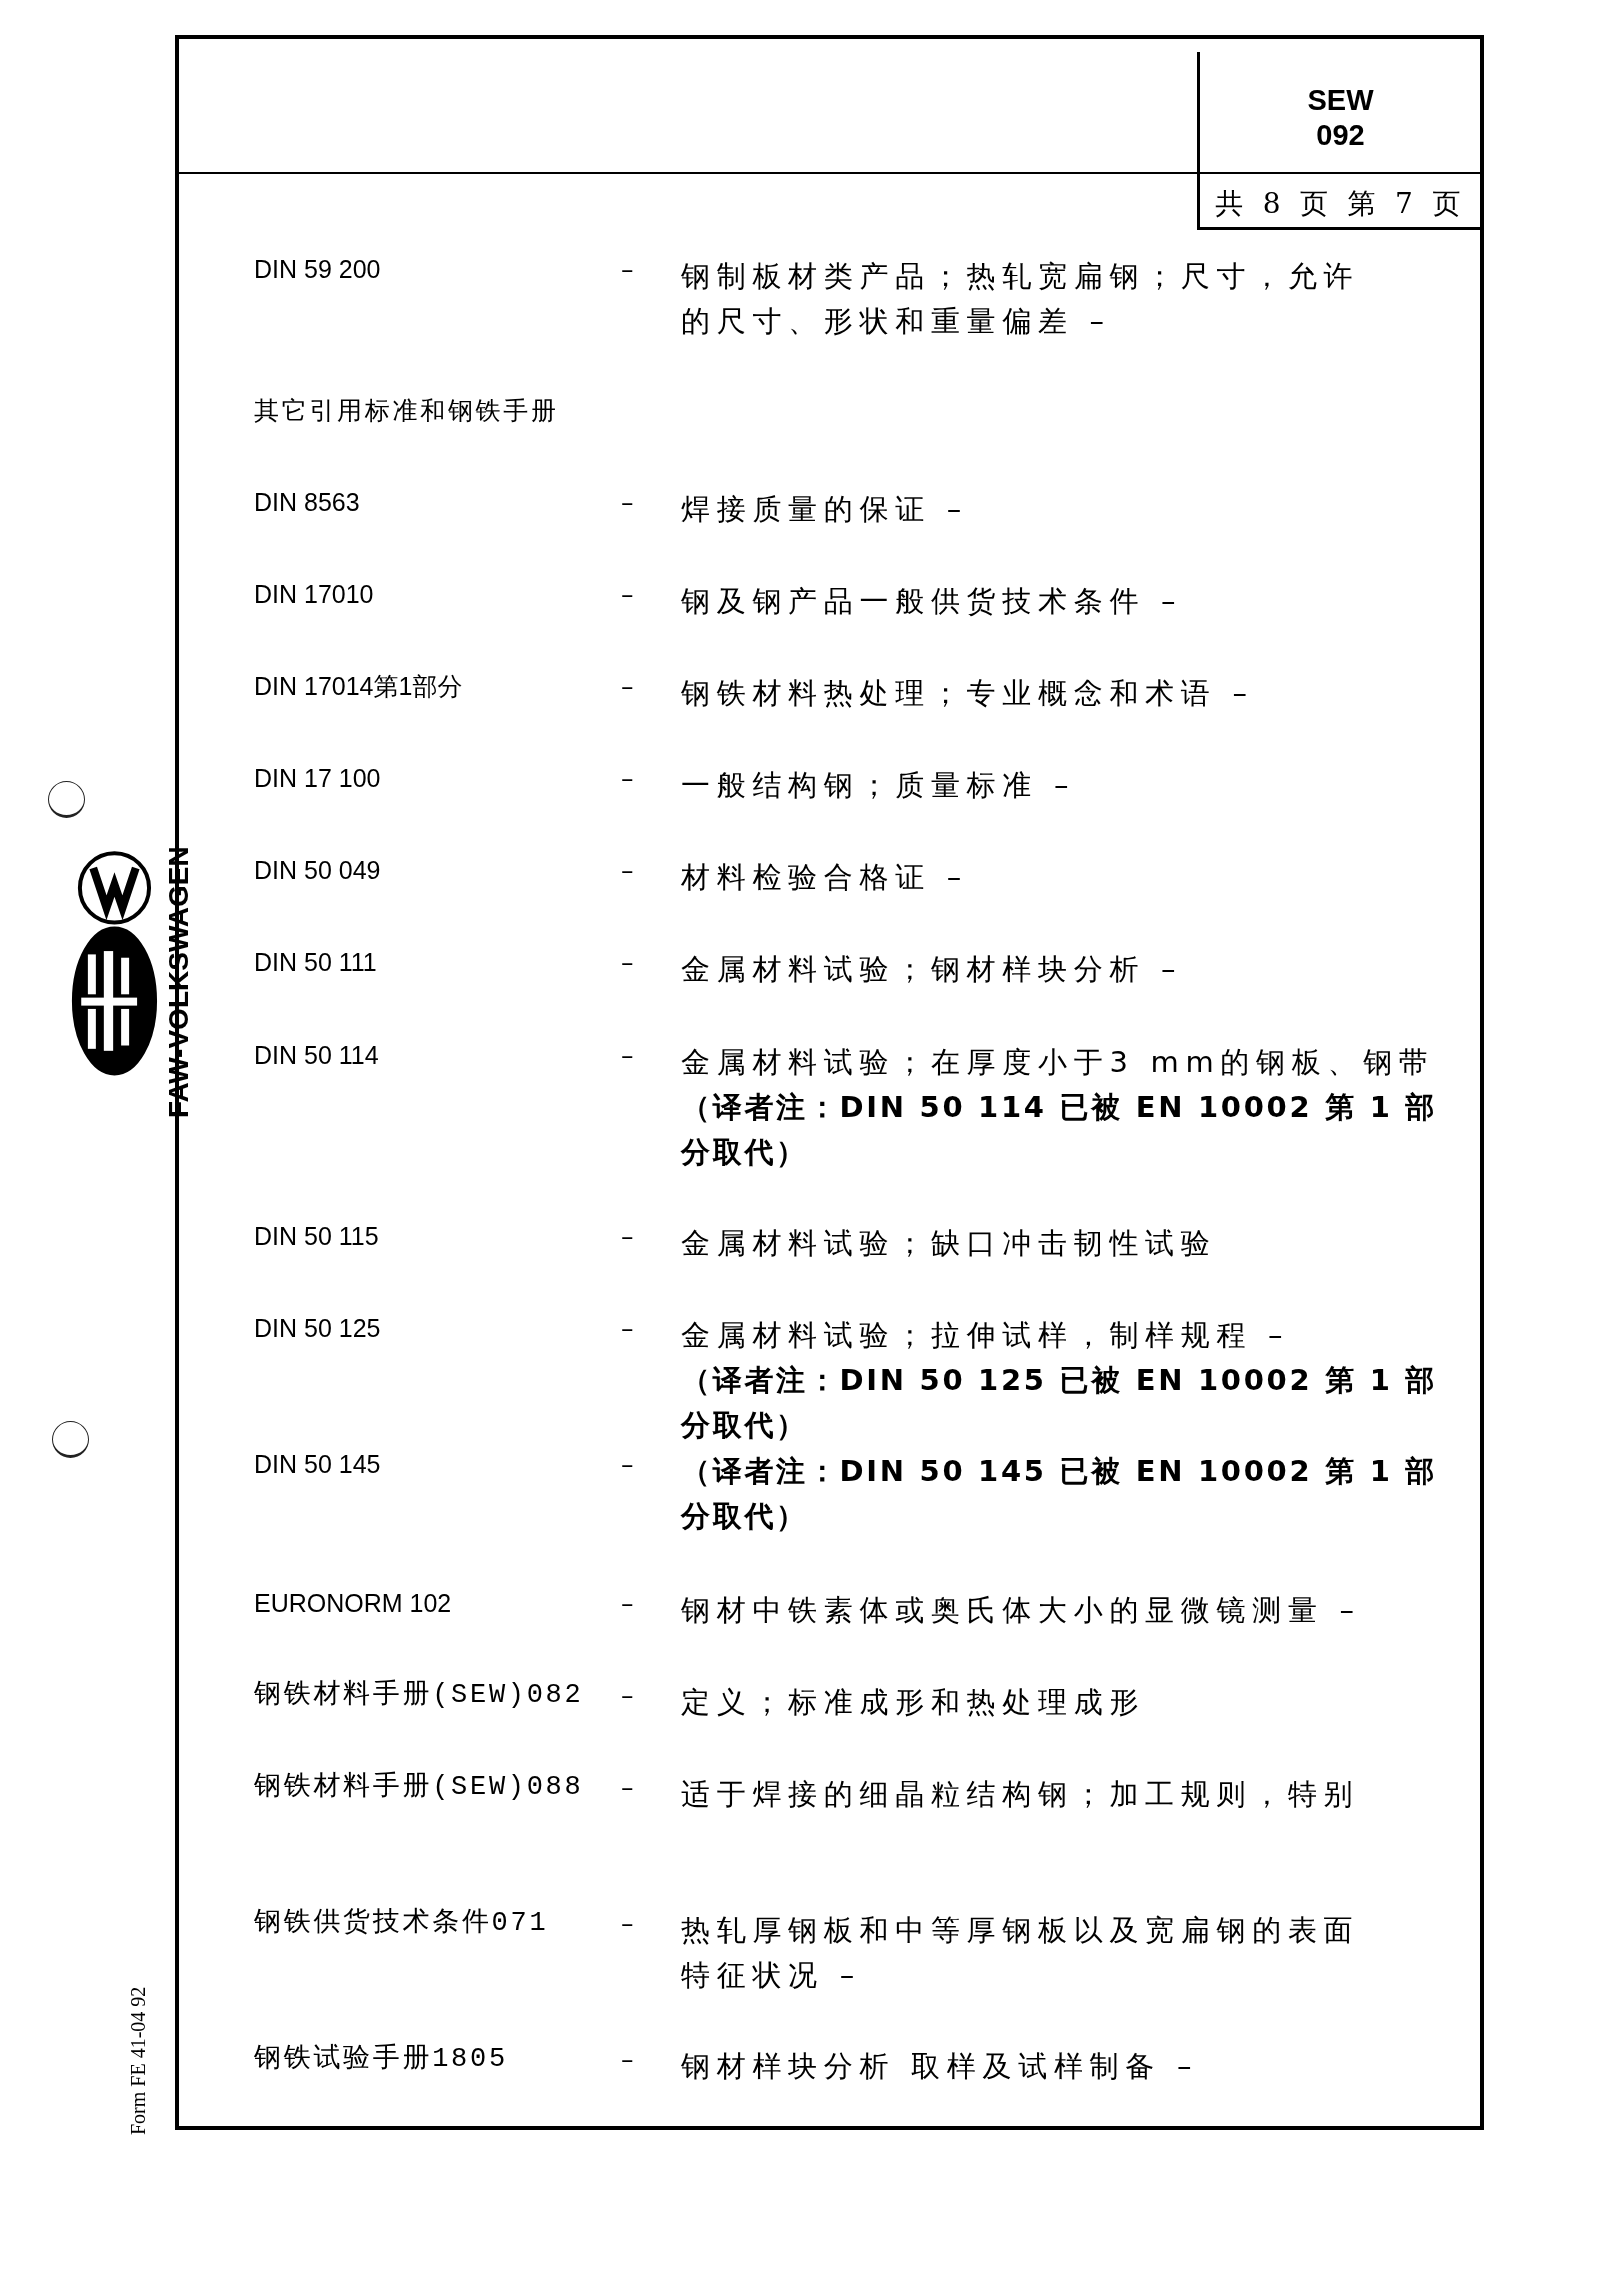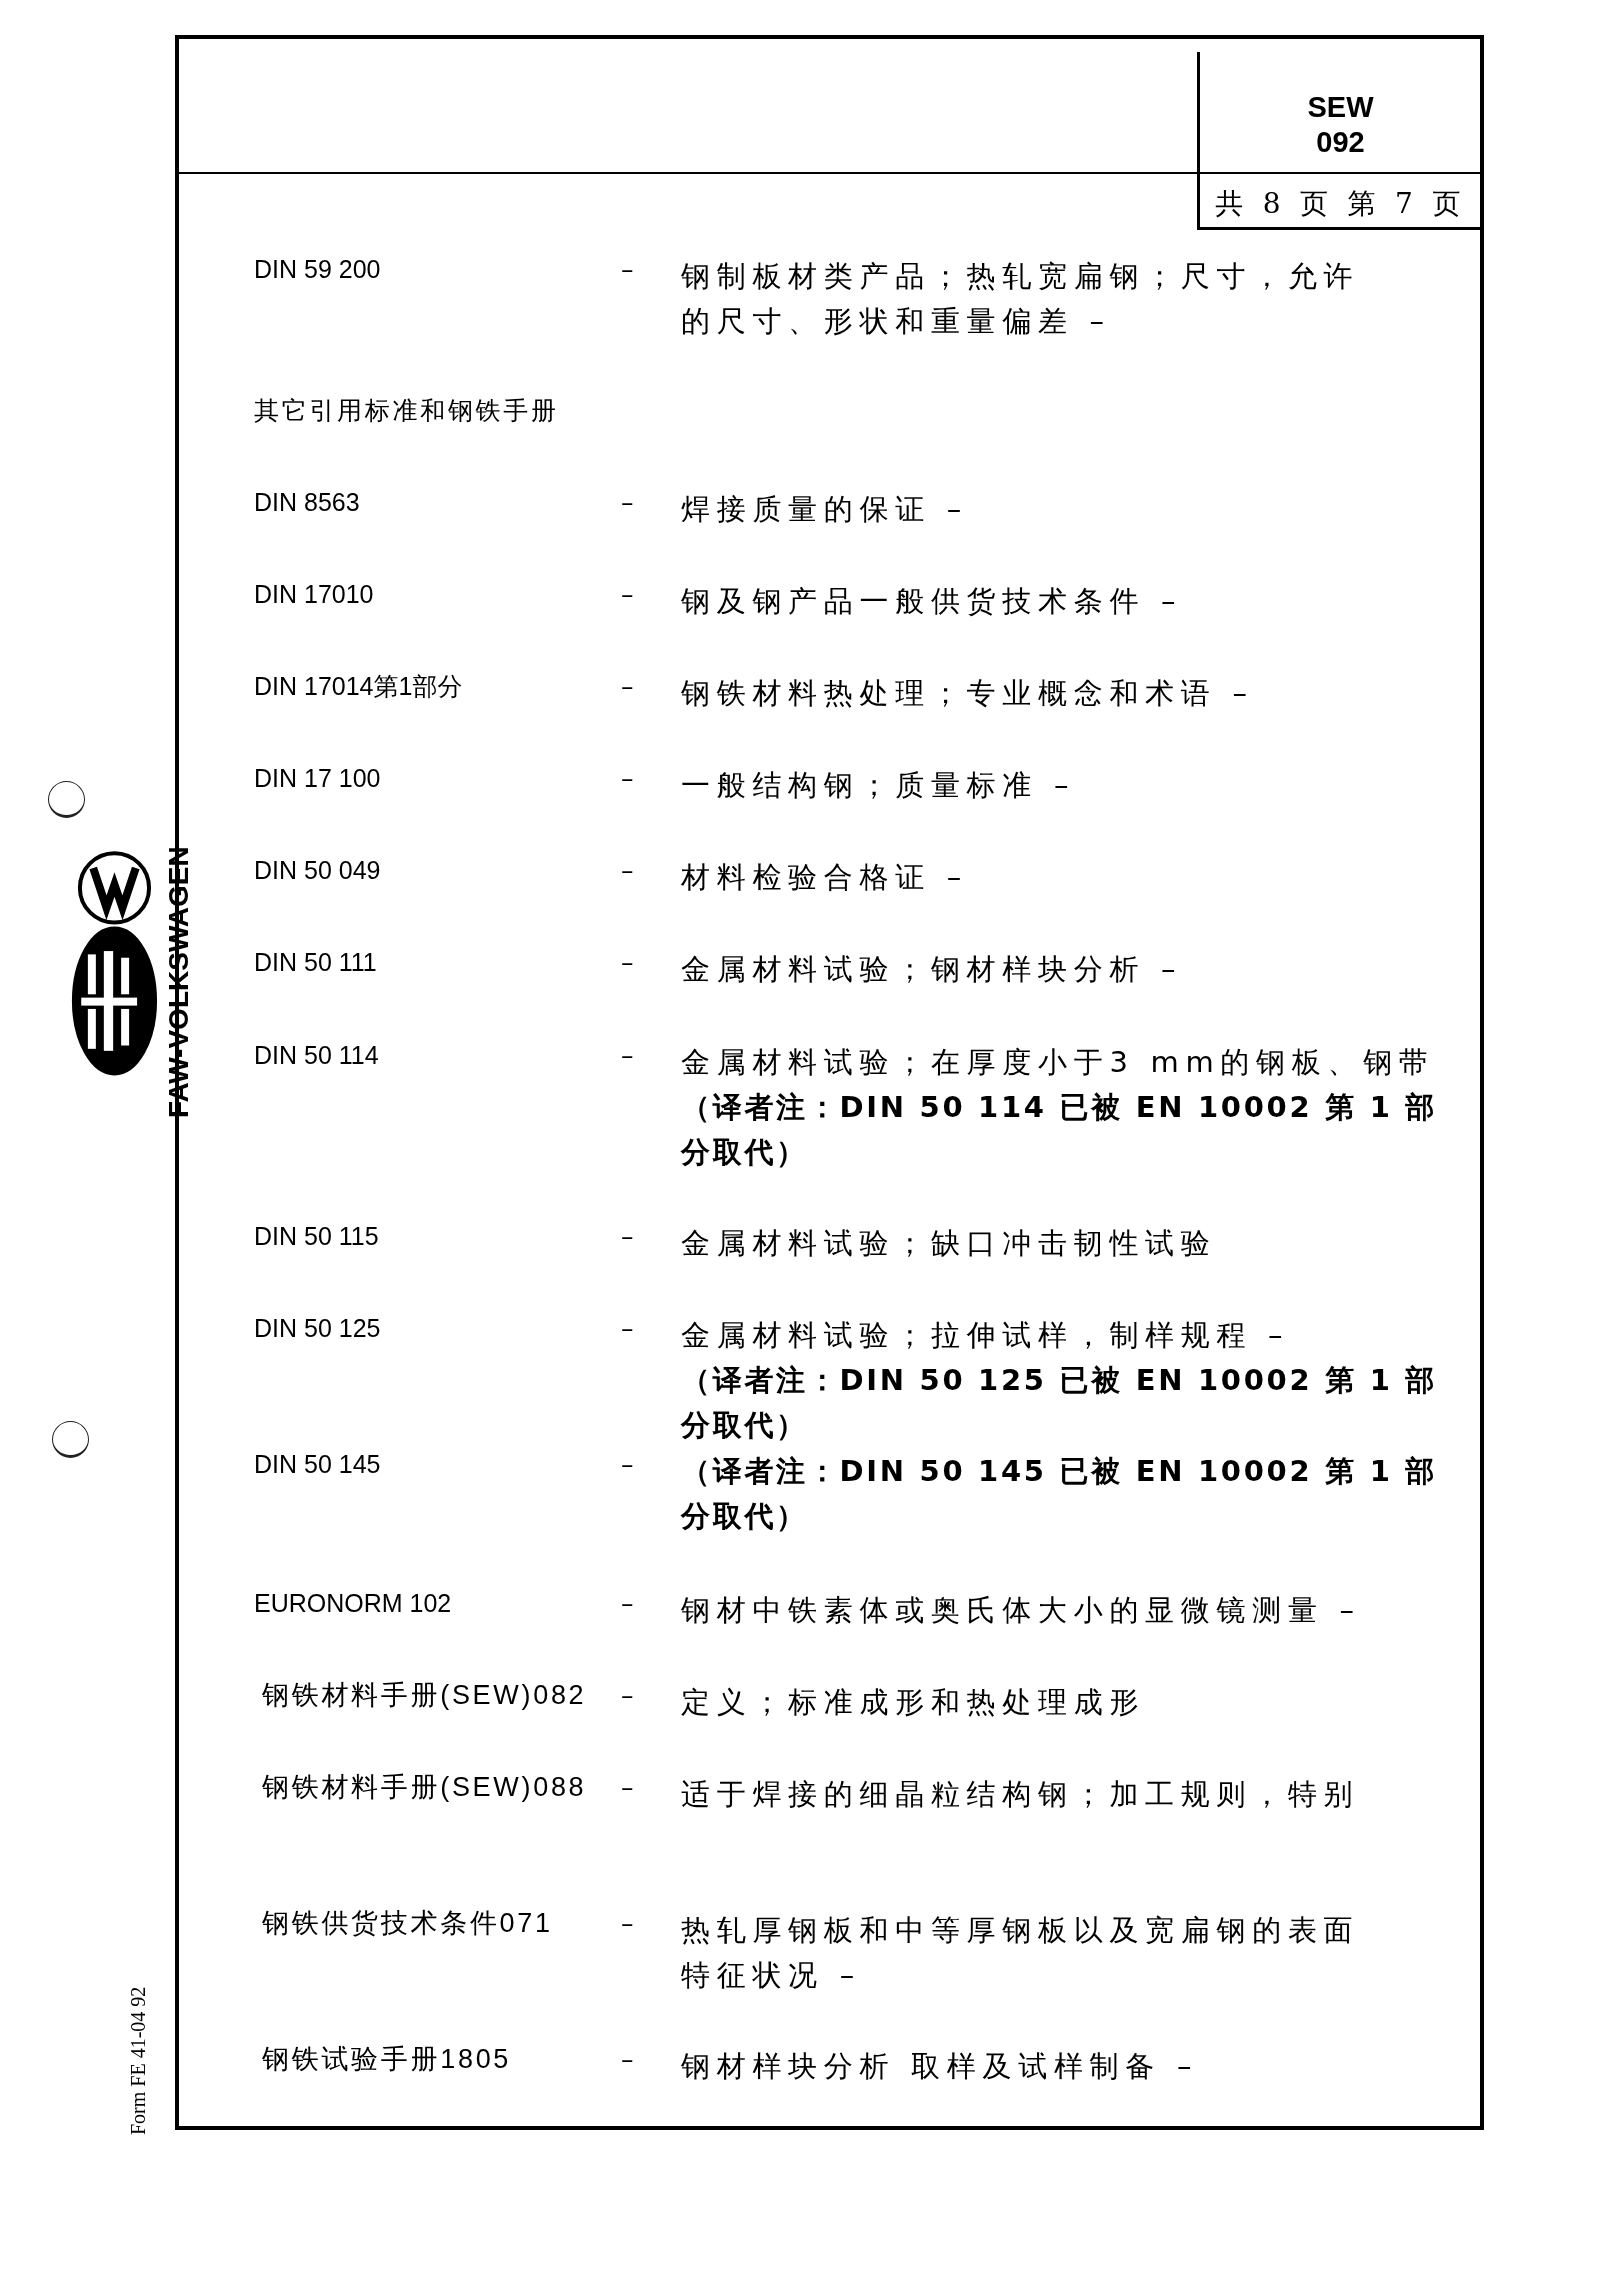--- a/index.html
+++ b/index.html
@@ -5,30 +5,30 @@
   html, body { margin: 0; padding: 0; background: #ffffff; }
   body { width: 1612px; height: 2295px; position: relative; overflow: hidden;
          font-family: "DejaVu Sans", "Liberation Sans", sans-serif; color: #000; }
 
   .frame { position: absolute; left: 175px; top: 35px; width: 1309px; height: 2095px;
            border: 4px solid #000; box-sizing: border-box; }
   .header-line { position: absolute; left: 175px; top: 172px; width: 1309px; height: 2px; background: #000; }
   .code-box { position: absolute; left: 1197px; top: 52px; width: 3.3px; height: 178px; background: #000; }
   .code-box-bottom { position: absolute; left: 1197px; top: 227px; width: 287px; height: 3.3px; background: #000; }
 
-  .sew-code { position: absolute; left: 1201px; top: 90px; width: 279px; text-align: center;
+  .sew-code { position: absolute; left: 1201px; top: 83px; width: 279px; text-align: center;
               font-family: "Liberation Sans", sans-serif; font-weight: bold; font-size: 29px; line-height: 35px; }
   .page-info { position: absolute; left: 1201px; top: 180px; width: 279px; text-align: center;
                font-family: "DejaVu Serif", serif; font-size: 28px; letter-spacing: 5.3px; line-height: 47px; }
 
   .content { position: absolute; left: 254px; top: 254px; width: 1228px; }
   .entry { position: absolute; left: 0; width: 1228px; }
   .ref { position: absolute; left: 0; top: 0; font-family: "Liberation Sans", sans-serif;
          font-size: 25px; line-height: 31px; white-space: nowrap; }
-  .ref.cn { font-family: Liberation Sans, sans-serif; font-size: 27px; letter-spacing: 2.7px; margin-left: 8px; }
+  .ref.cn { font-family: Liberation Mono, monospace; font-size: 27px; letter-spacing: 2.7px; }
   .dash { position: absolute; left: 367px; top: 0; font-size: 25px; line-height: 31px; }
   .desc { position: absolute; left: 427px; top: 0; width: 787px; font-family: "DejaVu Sans", sans-serif;
           font-size: 29px; line-height: 45px; letter-spacing: 6.7px; }
   .note { font-weight: bold; letter-spacing: 2.7px; display: block; }
 
   .section-title { position: absolute; left: 254px; top: 394px; font-family: "DejaVu Sans", sans-serif;
                    font-weight: normal; font-size: 25px; letter-spacing: 2.7px; }
 
   .punch-hole { position: absolute; width: 37px; height: 37px; border-radius: 50%;
                 border: 1.3px solid #222; border-bottom-width: 3.3px; box-sizing: border-box; }

